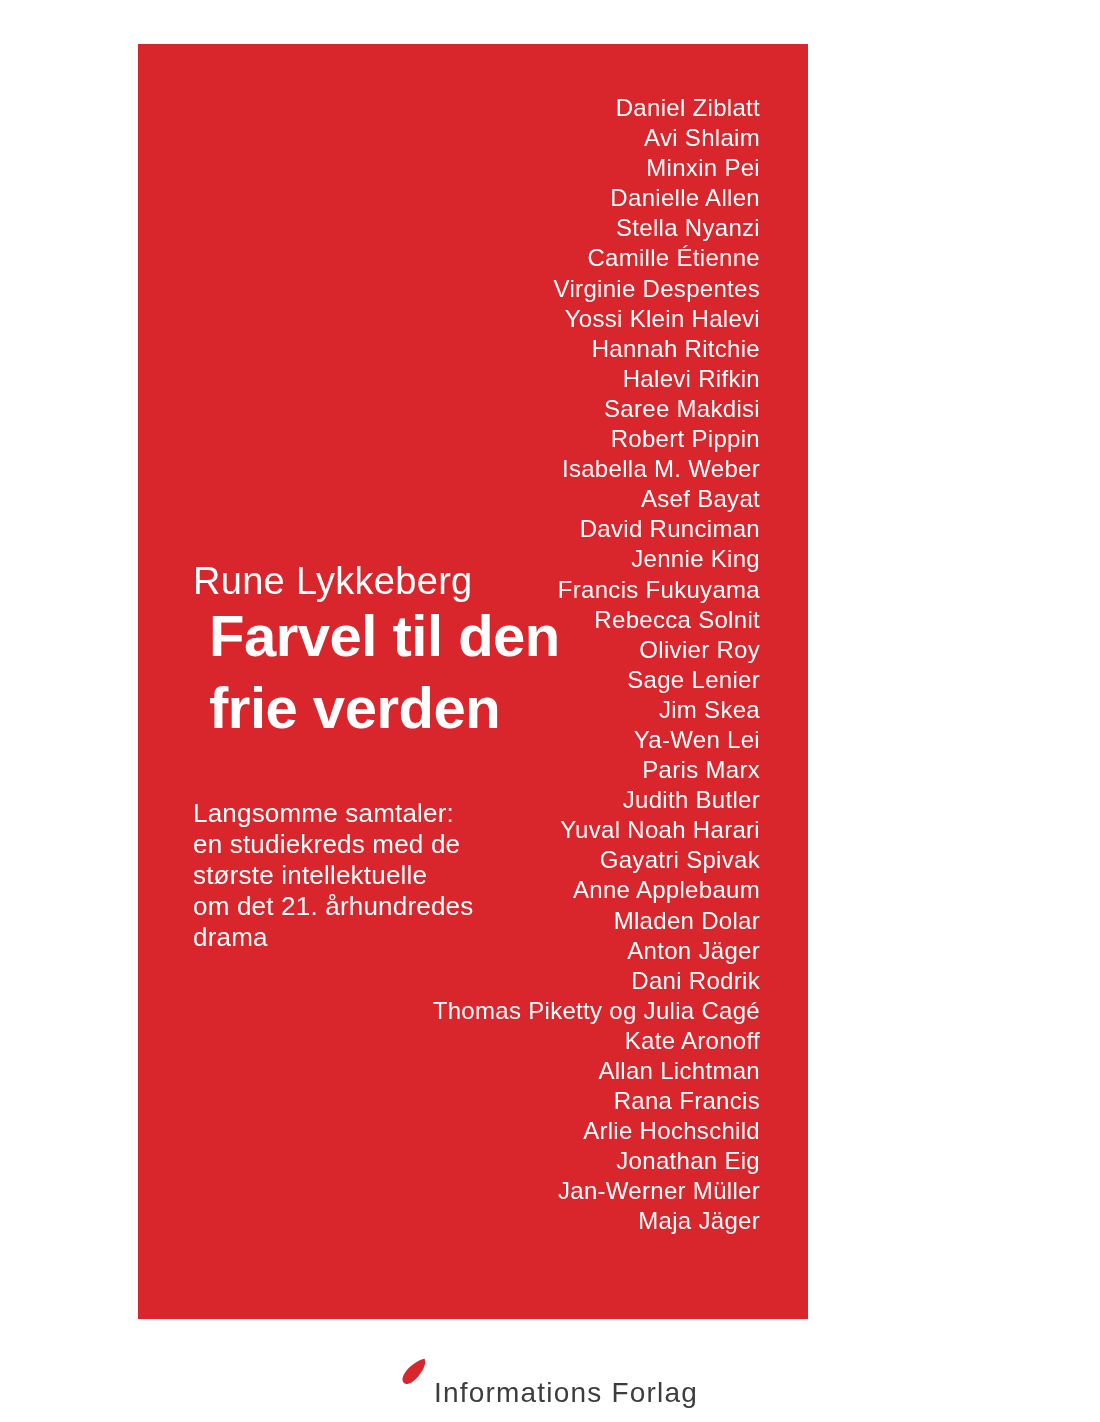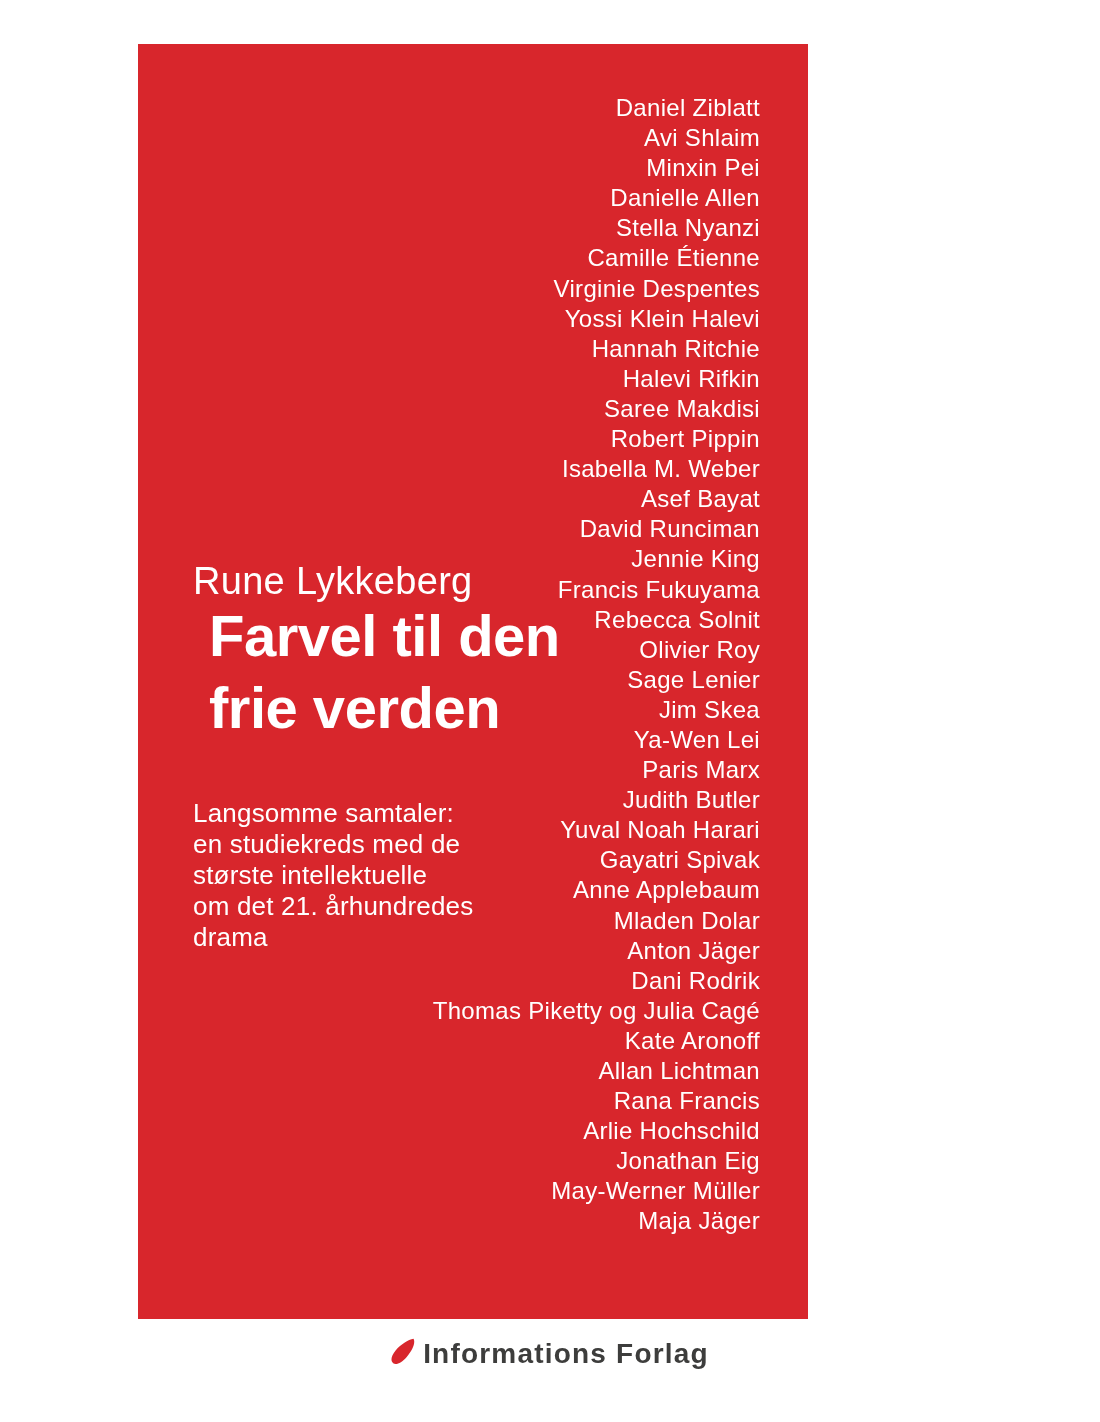--- a/index.html
+++ b/index.html
@@ -78,23 +78,24 @@
   }
   .logo-mark {
     width: 25px;
     height: 28px;
     display: block;
     margin-top: -4px;
   }
   .publisher-name {
     color: var(--publisher-text, #3d3d3c);
     font-size: 28px;
-    font-weight: 700;
+    font-weight: 400;
     letter-spacing: 1.2px;
     white-space: nowrap;
+    margin-top: 39px;
   }
 </style>
 </head>
 <body>
 
 <div class="page">
 
   <div class="cover">
 
     <div class="names">
@@ -165,21 +166,21 @@
 
         <div>Allan Lichtman</div>
 
         <div>Rana Francis</div>
 
         <div>Arlie Hochschild</div>
 
         <div>Jonathan Eig</div>
 
 
-        <div>May-Werner Müller</div>
+        <div>Jan-Werner Müller</div>
 
         <div>Maja Jäger</div>
       </div>
 
     <div class="author">Rune Lykkeberg</div>
 
     <div class="title">
       <div>Farvel til den</div>
       <div>frie verden</div>
     </div>

